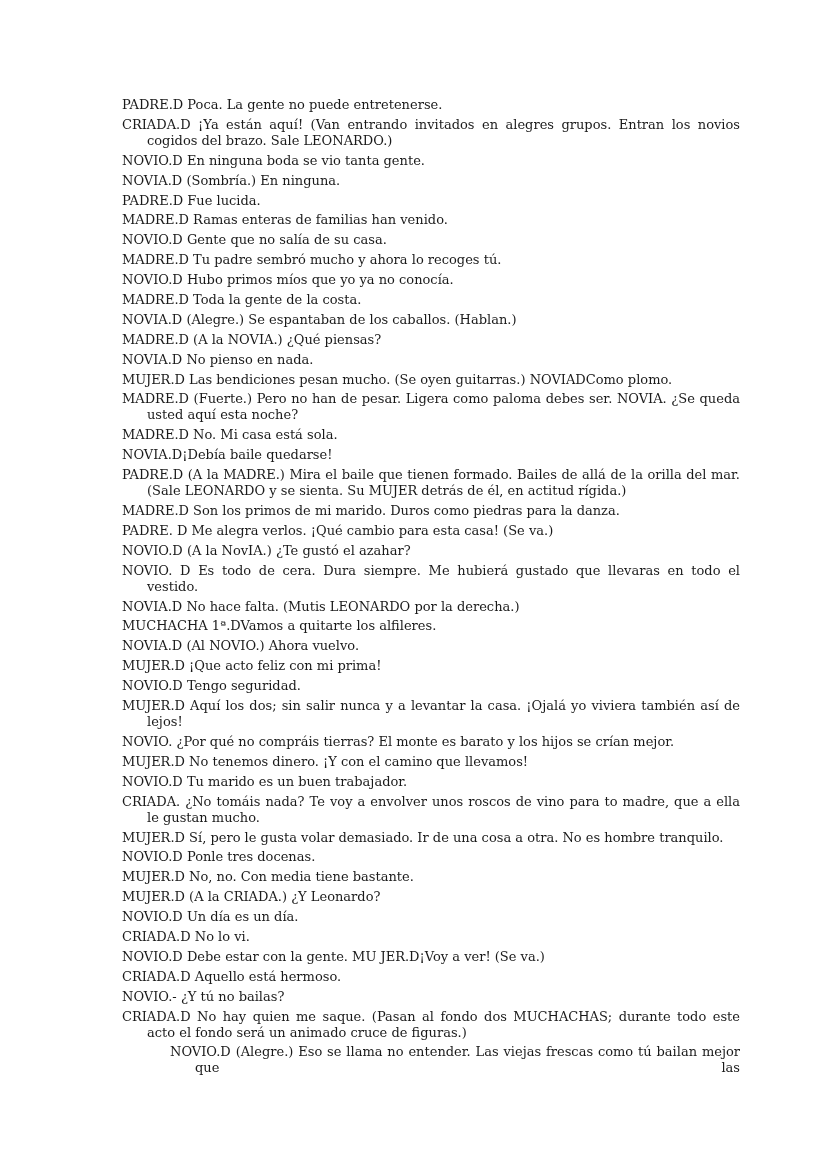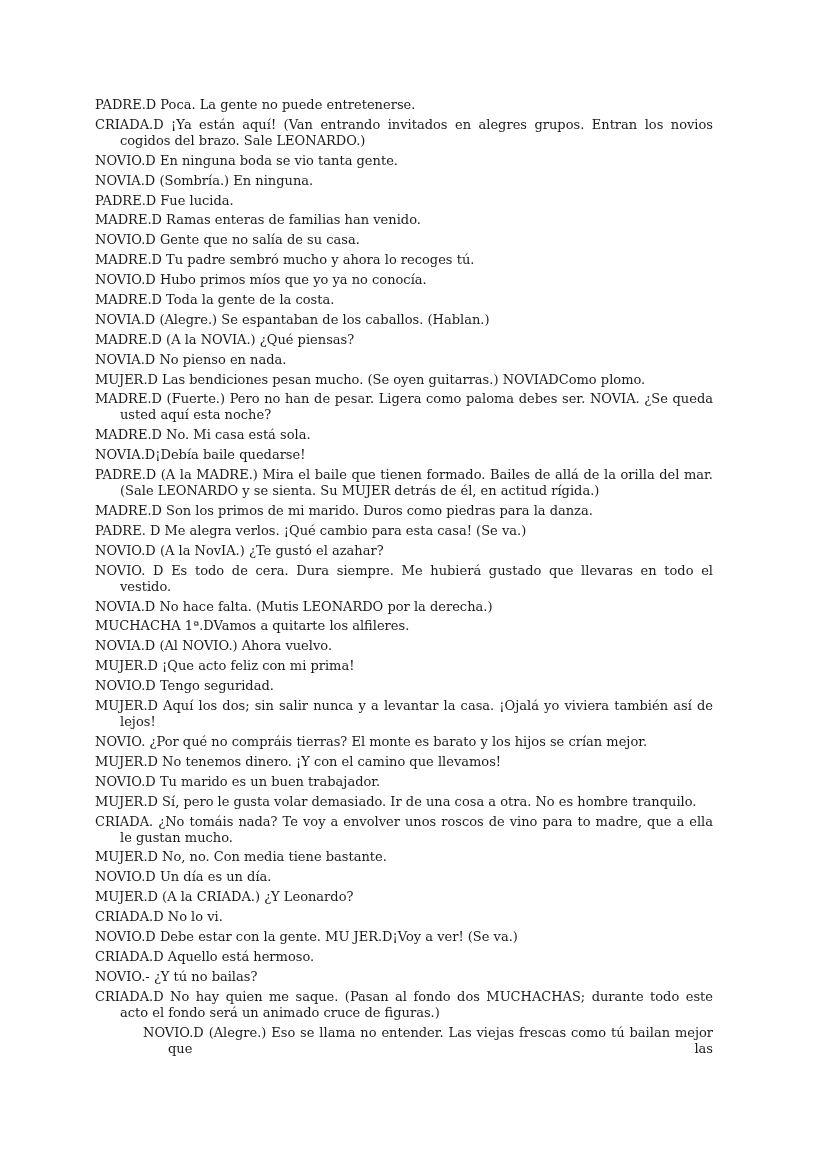--- a/index.html
+++ b/index.html
@@ -8,21 +8,21 @@
       background: #ffffff;
     }
     body {
       width: 828px;
       height: 1171px;
       position: relative;
       overflow: hidden;
     }
     .page {
       position: absolute;
-      left: 95px;
+      left: 122px;
       top: 97px;
       width: 618px;
       font-family: "DejaVu Serif", serif;
       font-size: 13px;
       color: #1a1a1a;
       line-height: 16px;
     }
     .para {
       margin: 0 0 3.9px 0;
       padding-left: 25px;
@@ -63,24 +63,25 @@
   <p class="para">NOVIO. D Es todo de cera. Dura siempre. Me hubierá gustado que llevaras en todo el vestido.</p>
   <p class="para">NOVIA.D No hace falta. (Mutis LEONARDO por la derecha.)</p>
   <p class="para">MUCHACHA 1ª.DVamos a quitarte los alfileres.</p>
   <p class="para">NOVIA.D (Al NOVIO.) Ahora vuelvo.</p>
   <p class="para">MUJER.D ¡Que acto feliz con mi prima!</p>
   <p class="para">NOVIO.D Tengo seguridad.</p>
   <p class="para">MUJER.D Aquí los dos; sin salir nunca y a levantar la casa. ¡Ojalá yo viviera también así de lejos!</p>
   <p class="para">NOVIO. ¿Por qué no compráis tierras? El monte es barato y los hijos se crían mejor.</p>
   <p class="para">MUJER.D No tenemos dinero. ¡Y con el camino que llevamos!</p>
   <p class="para">NOVIO.D Tu marido es un buen trabajador.</p>
+  <p class="para">CRIADA. ¿No tomáis nada? Te voy a envolver unos roscos de vino para to madre, que a ella le gustan mucho.</p>
   <p class="para">MUJER.D Sí, pero le gusta volar demasiado. Ir de una cosa a otra. No es hombre tranquilo.</p>
-  <p class="para">CRIADA. ¿No tomáis nada? Te voy a envolver unos roscos de vino para to madre, que a ella le gustan mucho.</p>
+  <p class="para">NOVIO.D Ponle tres docenas.</p>
   <p class="para">MUJER.D No, no. Con media tiene bastante.</p>
+  <p class="para">MUJER.D (A la CRIADA.) ¿Y Leonardo?</p>
   <p class="para">NOVIO.D Un día es un día.</p>
-  <p class="para">MUJER.D (A la CRIADA.) ¿Y Leonardo?</p>
   <p class="para">CRIADA.D No lo vi.</p>
   <p class="para">NOVIO.D Debe estar con la gente. MU JER.D¡Voy a ver! (Se va.)</p>
   <p class="para">CRIADA.D Aquello está hermoso.</p>
   <p class="para">NOVIO.- ¿Y tú no bailas?</p>
   <p class="para">CRIADA.D No hay quien me saque. (Pasan al fondo dos MUCHACHAS; durante todo este acto el fondo será un animado cruce de figuras.)</p>
   <p class="para last">NOVIO.D (Alegre.) Eso se llama no entender. Las viejas frescas como tú bailan mejor que las</p>
 </div>
 
 </body></html>

